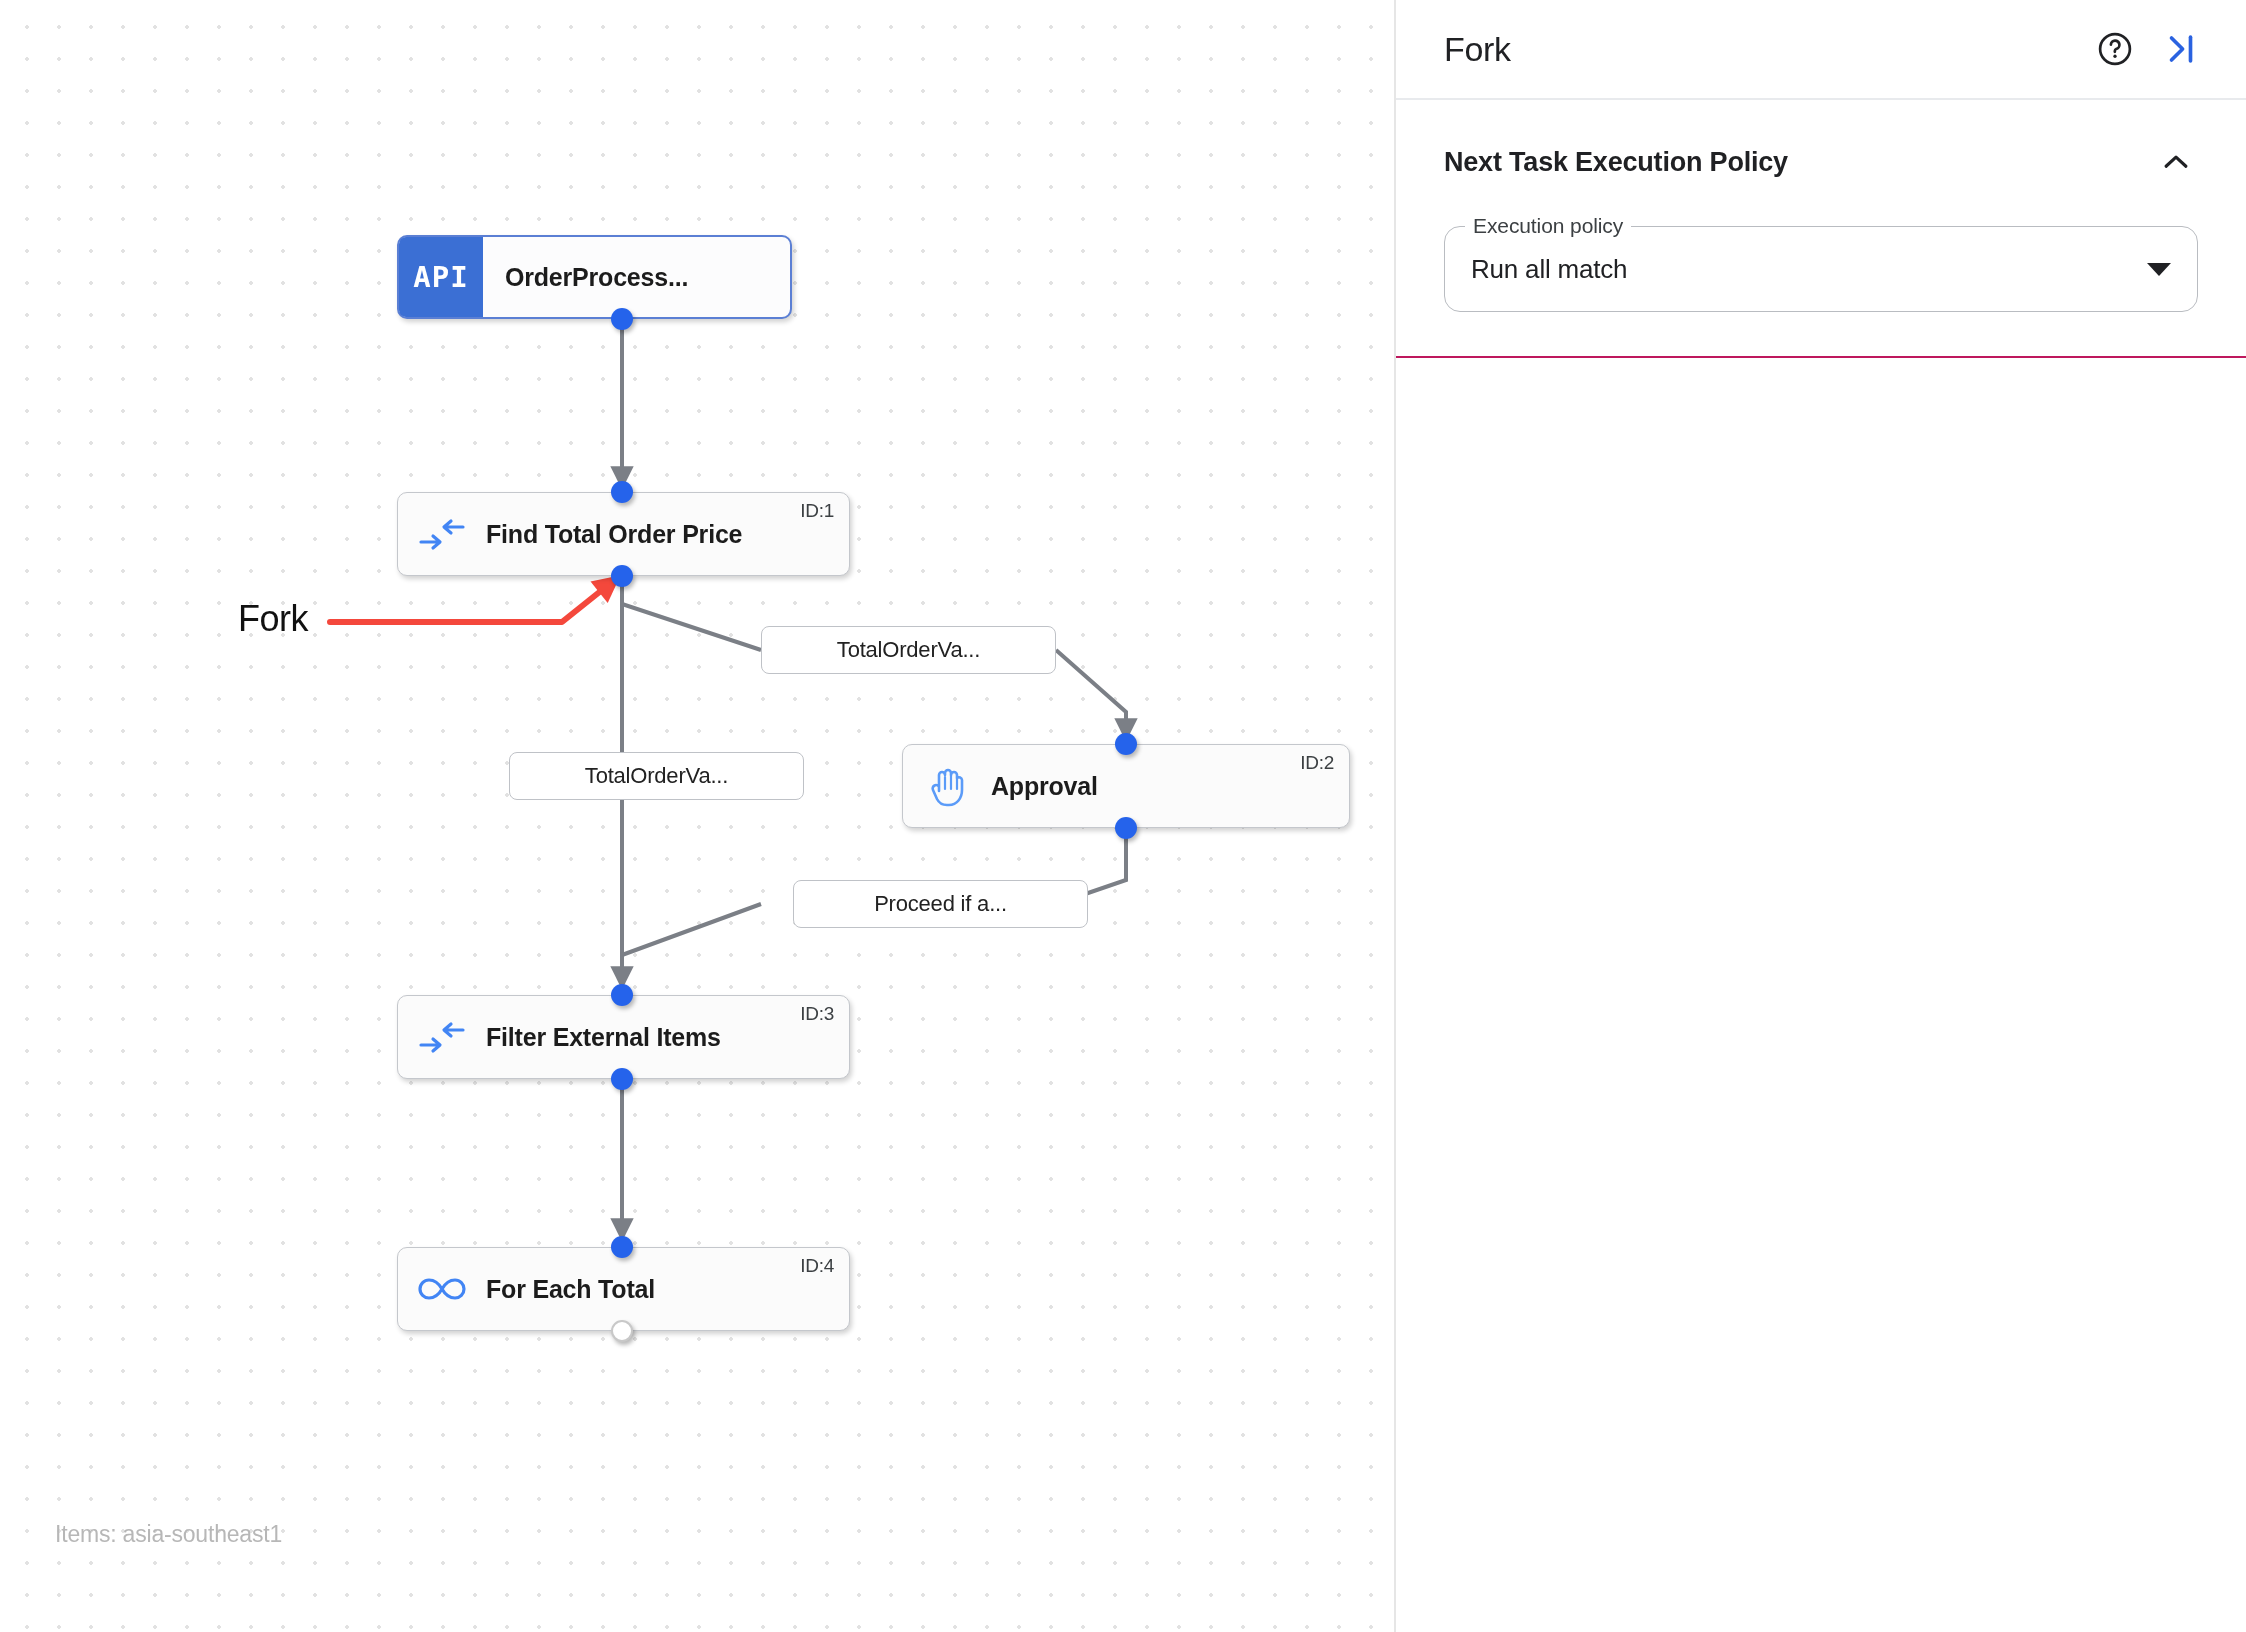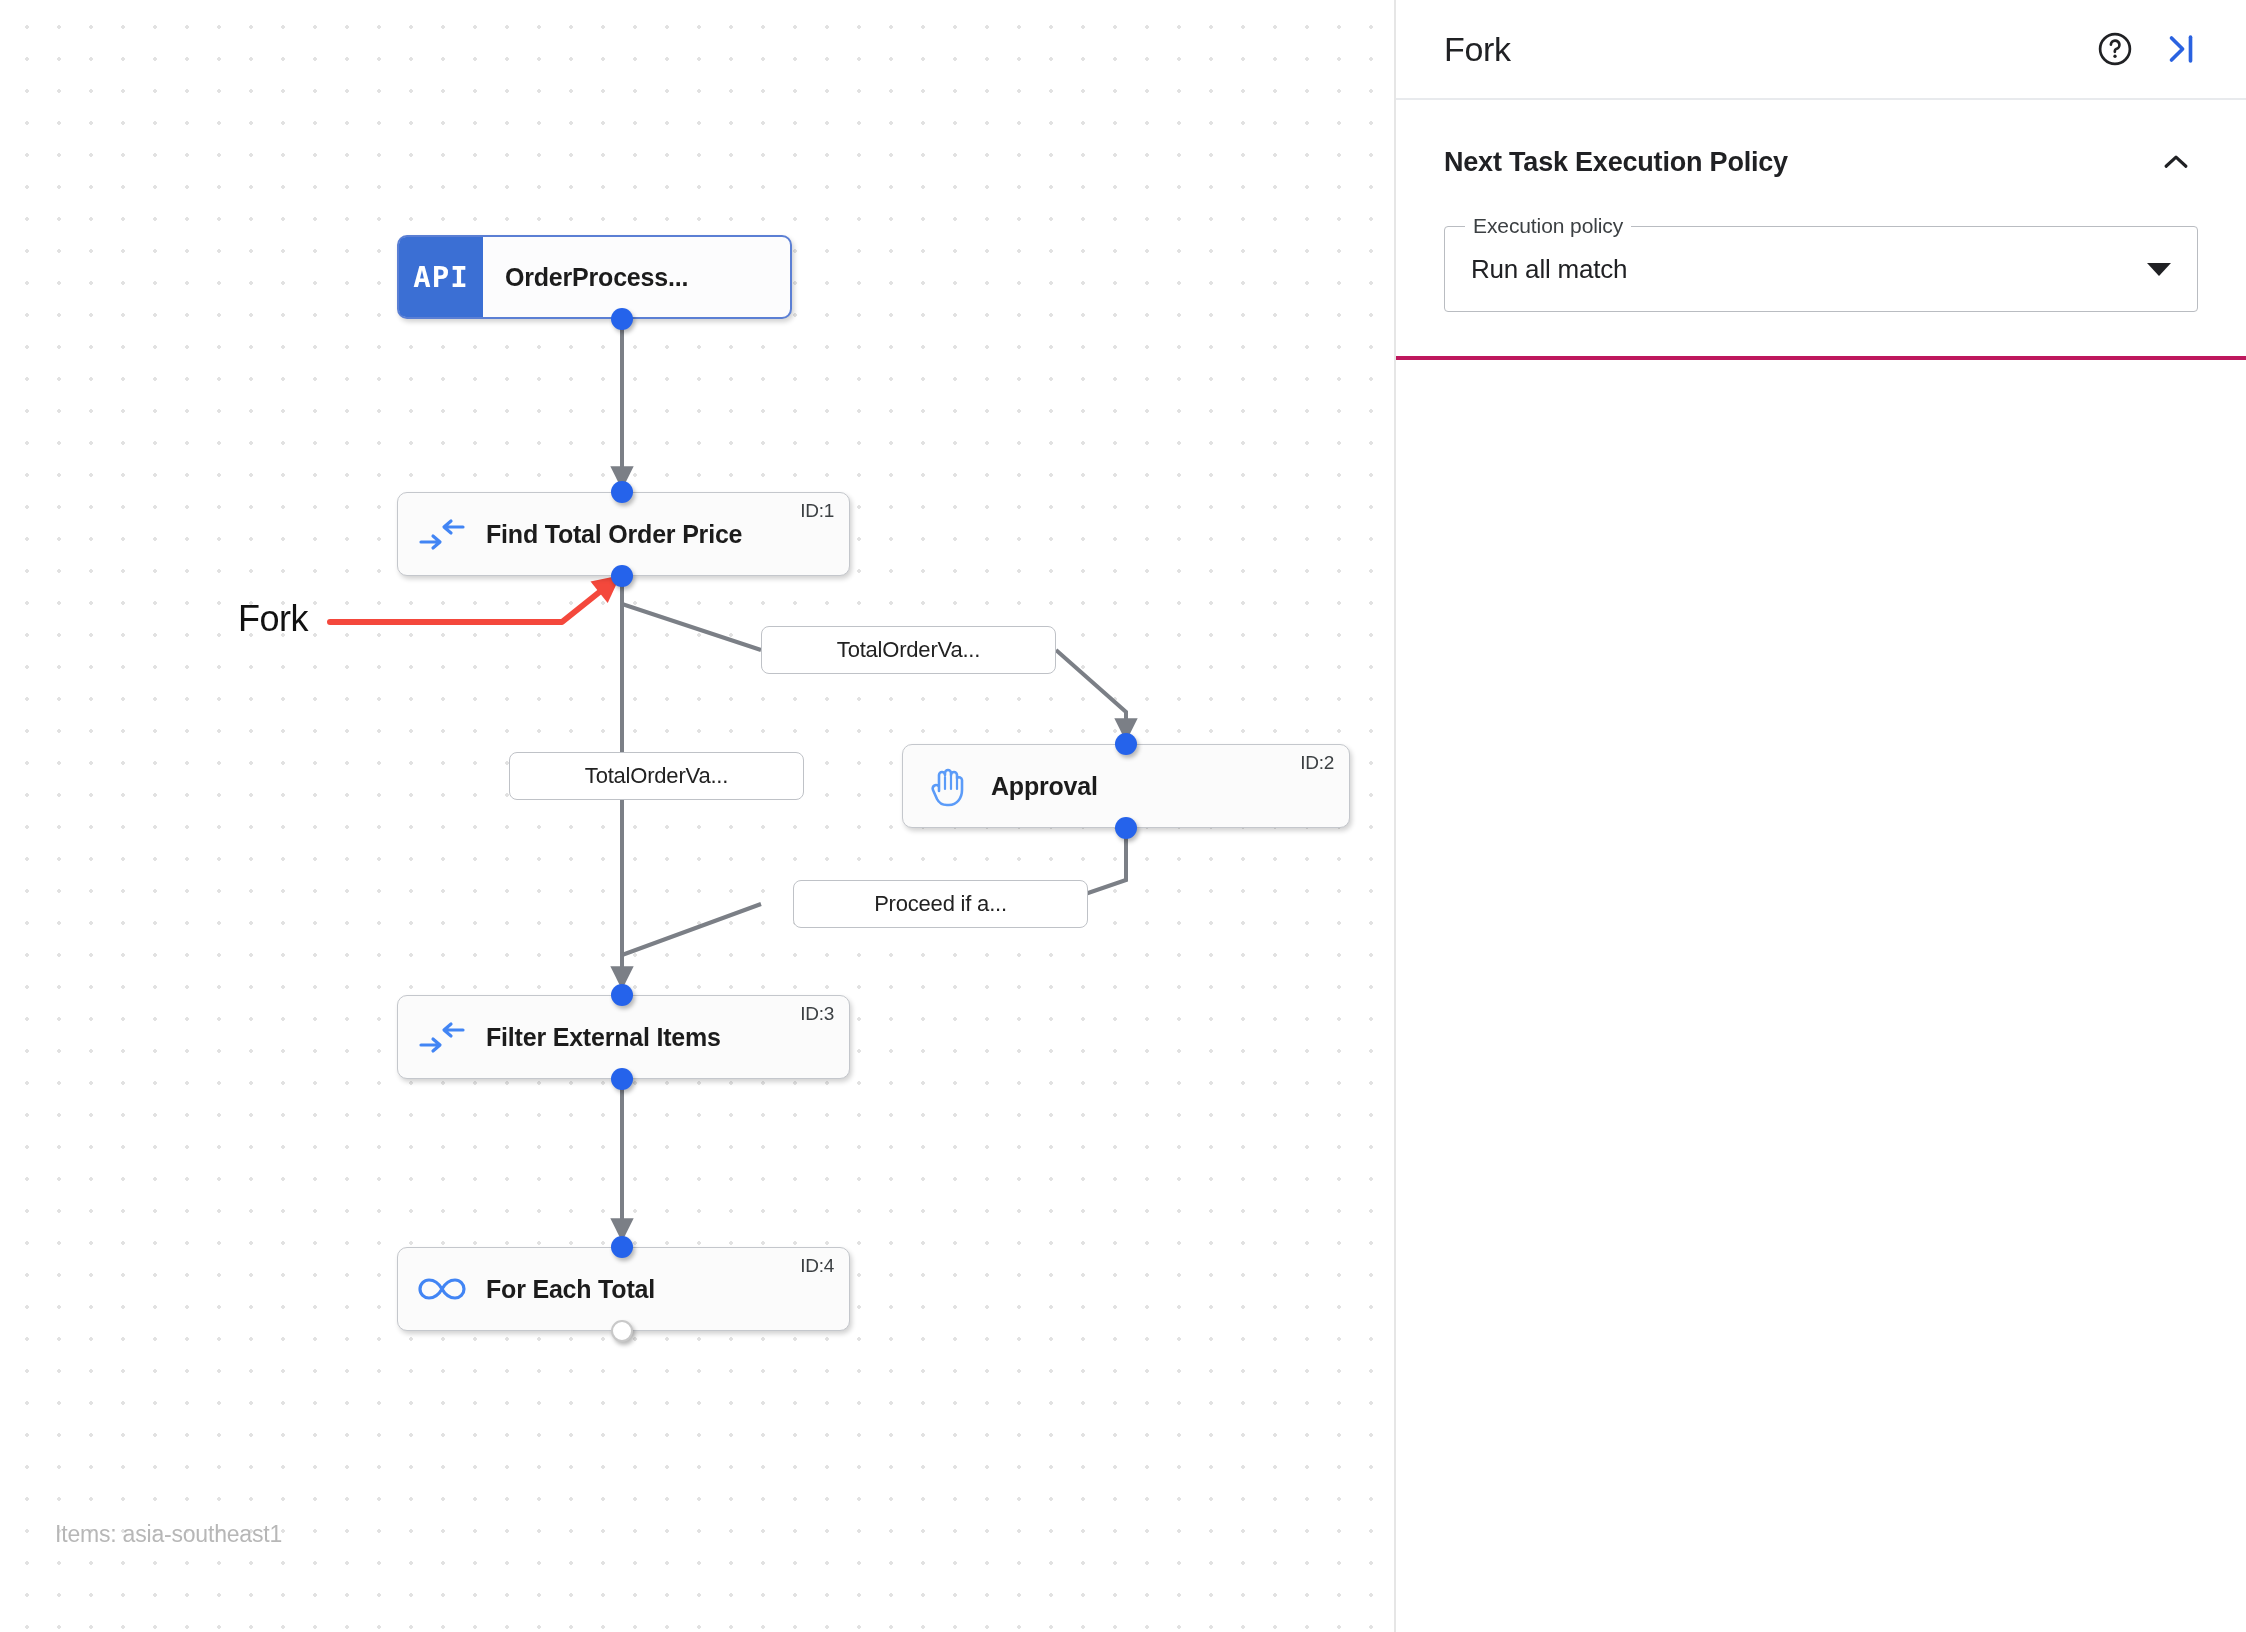--- a/index.html
+++ b/index.html
@@ -174,21 +174,21 @@
   }
   .header-icon {
     width: 50px; height: 50px;
     display: flex; align-items: center; justify-content: center;
     margin-left: 16px;
     cursor: pointer;
   }
 
   .section {
     padding: 40px 48px 44px 48px;
-    border-bottom: 4px solid #be185d;
+    border-bottom: 2px solid #be185d;
   }
   .section-head {
     display: flex;
     align-items: center;
     margin-bottom: 42px;
   }
   .section-title {
     font-size: 27px;
     font-weight: 700;
     color: #202124;
@@ -199,21 +199,21 @@
     width: 44px; height: 44px;
     display: flex; align-items: center; justify-content: center;
     cursor: pointer;
   }
 
   
   .field {
     position: relative;
     height: 86px;
     border: 1.8px solid #b9bcc1;
-    border-radius: 4px;
+    border-radius: 16px;
     display: flex;
     align-items: center;
     padding: 0 26px;
     cursor: pointer;
     gap: 15px;
   }
   .field-legend {
     position: absolute;
     top: -13px;
     left: 20px;

